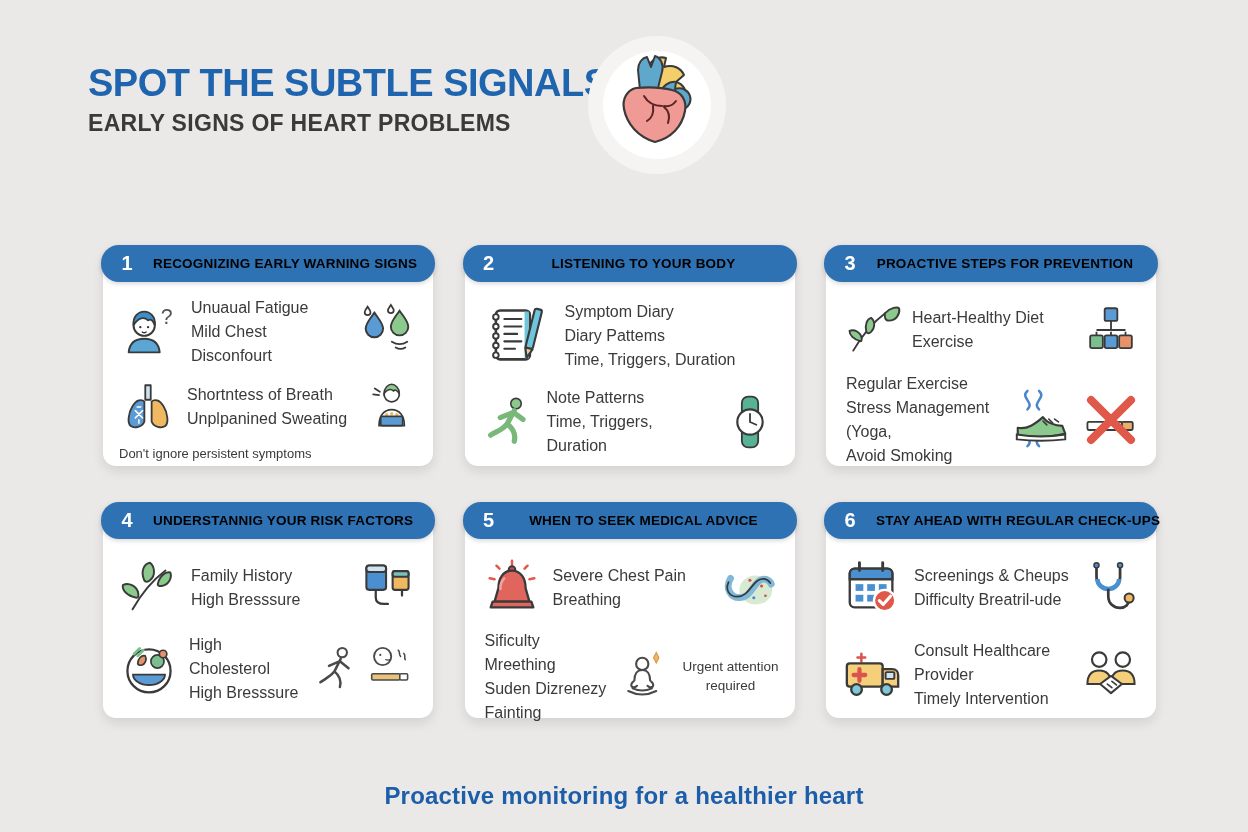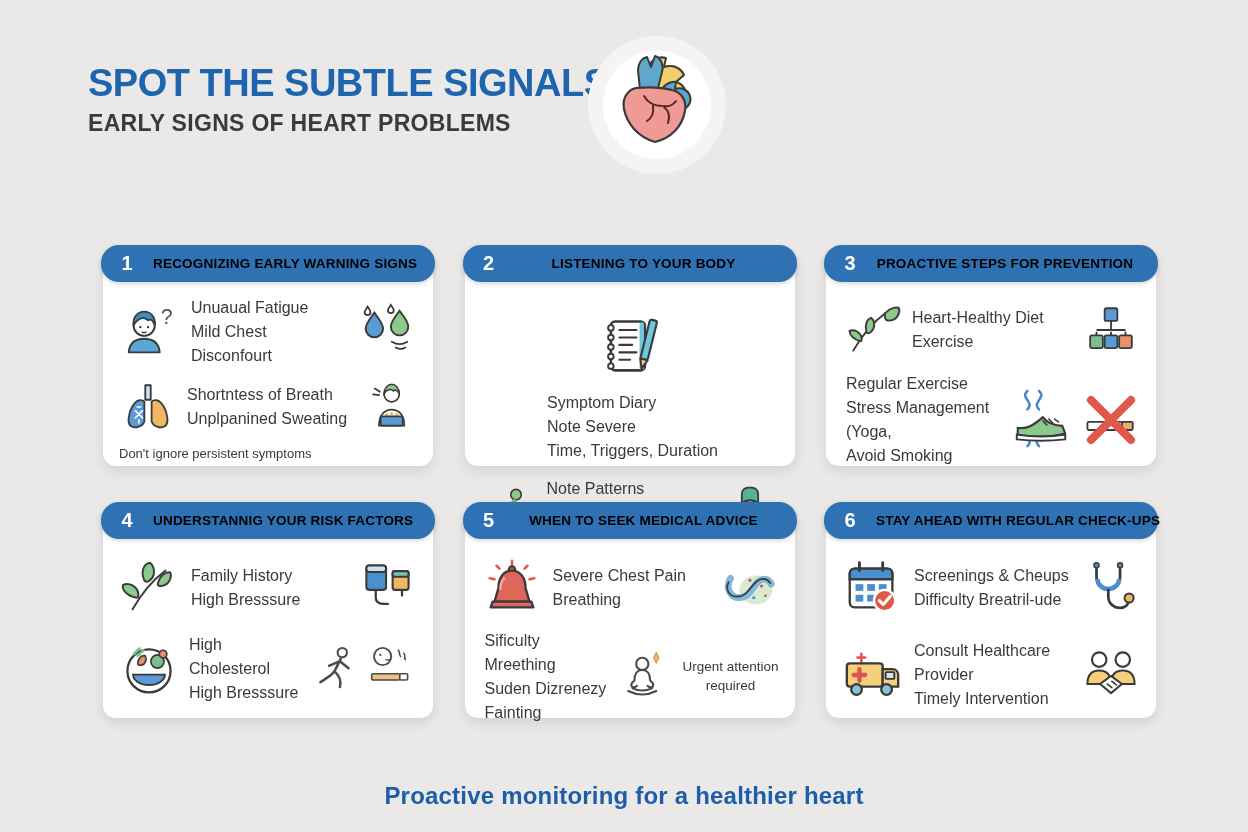--- a/index.html
+++ b/index.html
@@ -143,40 +143,40 @@
       <div class="note">Don't ignore persistent symptoms</div>
     </div>
   </div>
 
   <div class="card">
     <div class="card-header">
       <div class="card-num">2</div>
       <div class="card-title">LISTENING TO YOUR BODY</div>
     </div>
     <div class="card-body">
-      <div class="row" style="margin-top:17px;flex-direction:column;">
+      <div class="row" style="margin-top:4px;">
         <span class="ic">
           <svg width="68" height="68" viewBox="0 0 64 64">
             <rect x="14" y="8" width="32" height="46" rx="4" fill="#fff" stroke="#3a3a3a" stroke-width="2.4"></rect>
             <rect x="41" y="9" width="4" height="44" fill="#6ec6dc"></rect>
             <circle cx="14" cy="14" r="2.6" fill="#fff" stroke="#3a3a3a" stroke-width="1.8"></circle>
             <circle cx="14" cy="23" r="2.6" fill="#fff" stroke="#3a3a3a" stroke-width="1.8"></circle>
             <circle cx="14" cy="32" r="2.6" fill="#fff" stroke="#3a3a3a" stroke-width="1.8"></circle>
             <circle cx="14" cy="41" r="2.6" fill="#fff" stroke="#3a3a3a" stroke-width="1.8"></circle>
             <circle cx="14" cy="50" r="2.6" fill="#fff" stroke="#3a3a3a" stroke-width="1.8"></circle>
             <path d="M22 16 h16 M22 23 h16 M22 30 h12 M22 37 h16 M22 44 h10" stroke="#3a3a3a" stroke-width="2" stroke-linecap="round"></path>
             <g transform="rotate(14 48 30)">
               <rect x="45" y="6" width="7" height="38" rx="2" fill="#6ec6dc" stroke="#3a3a3a" stroke-width="2"></rect>
               <path d="M45 44 l3.5 9 l3.5 -9 z" fill="#f5d08c" stroke="#3a3a3a" stroke-width="2" stroke-linejoin="round"></path>
             </g>
           </svg>
         </span>
         <div class="txt" style="padding-left:6px;">
           <div>Symptom Diary</div>
-          <div>Note Severe</div>
+          <div>Diary Pattems</div>
           <div>Time, Triggers, Duration</div>
         </div>
       </div>
       <div class="row" style="margin-top:14px;">
         <span class="ic">
           <svg width="56" height="56" viewBox="0 0 64 64">
             <circle cx="40" cy="11" r="6" fill="#8cc98c" stroke="#3a3a3a" stroke-width="1.8"></circle>
             <path d="M38 19 L30 34 M37 21 L22 27 M37 21 L48 29 M30 34 C36 39 40 46 38 54 M30 34 C25 41 17 43 11 47" fill="none" stroke="#7ab87a" stroke-width="6" stroke-linecap="round"></path>
           </svg>
         </span>

